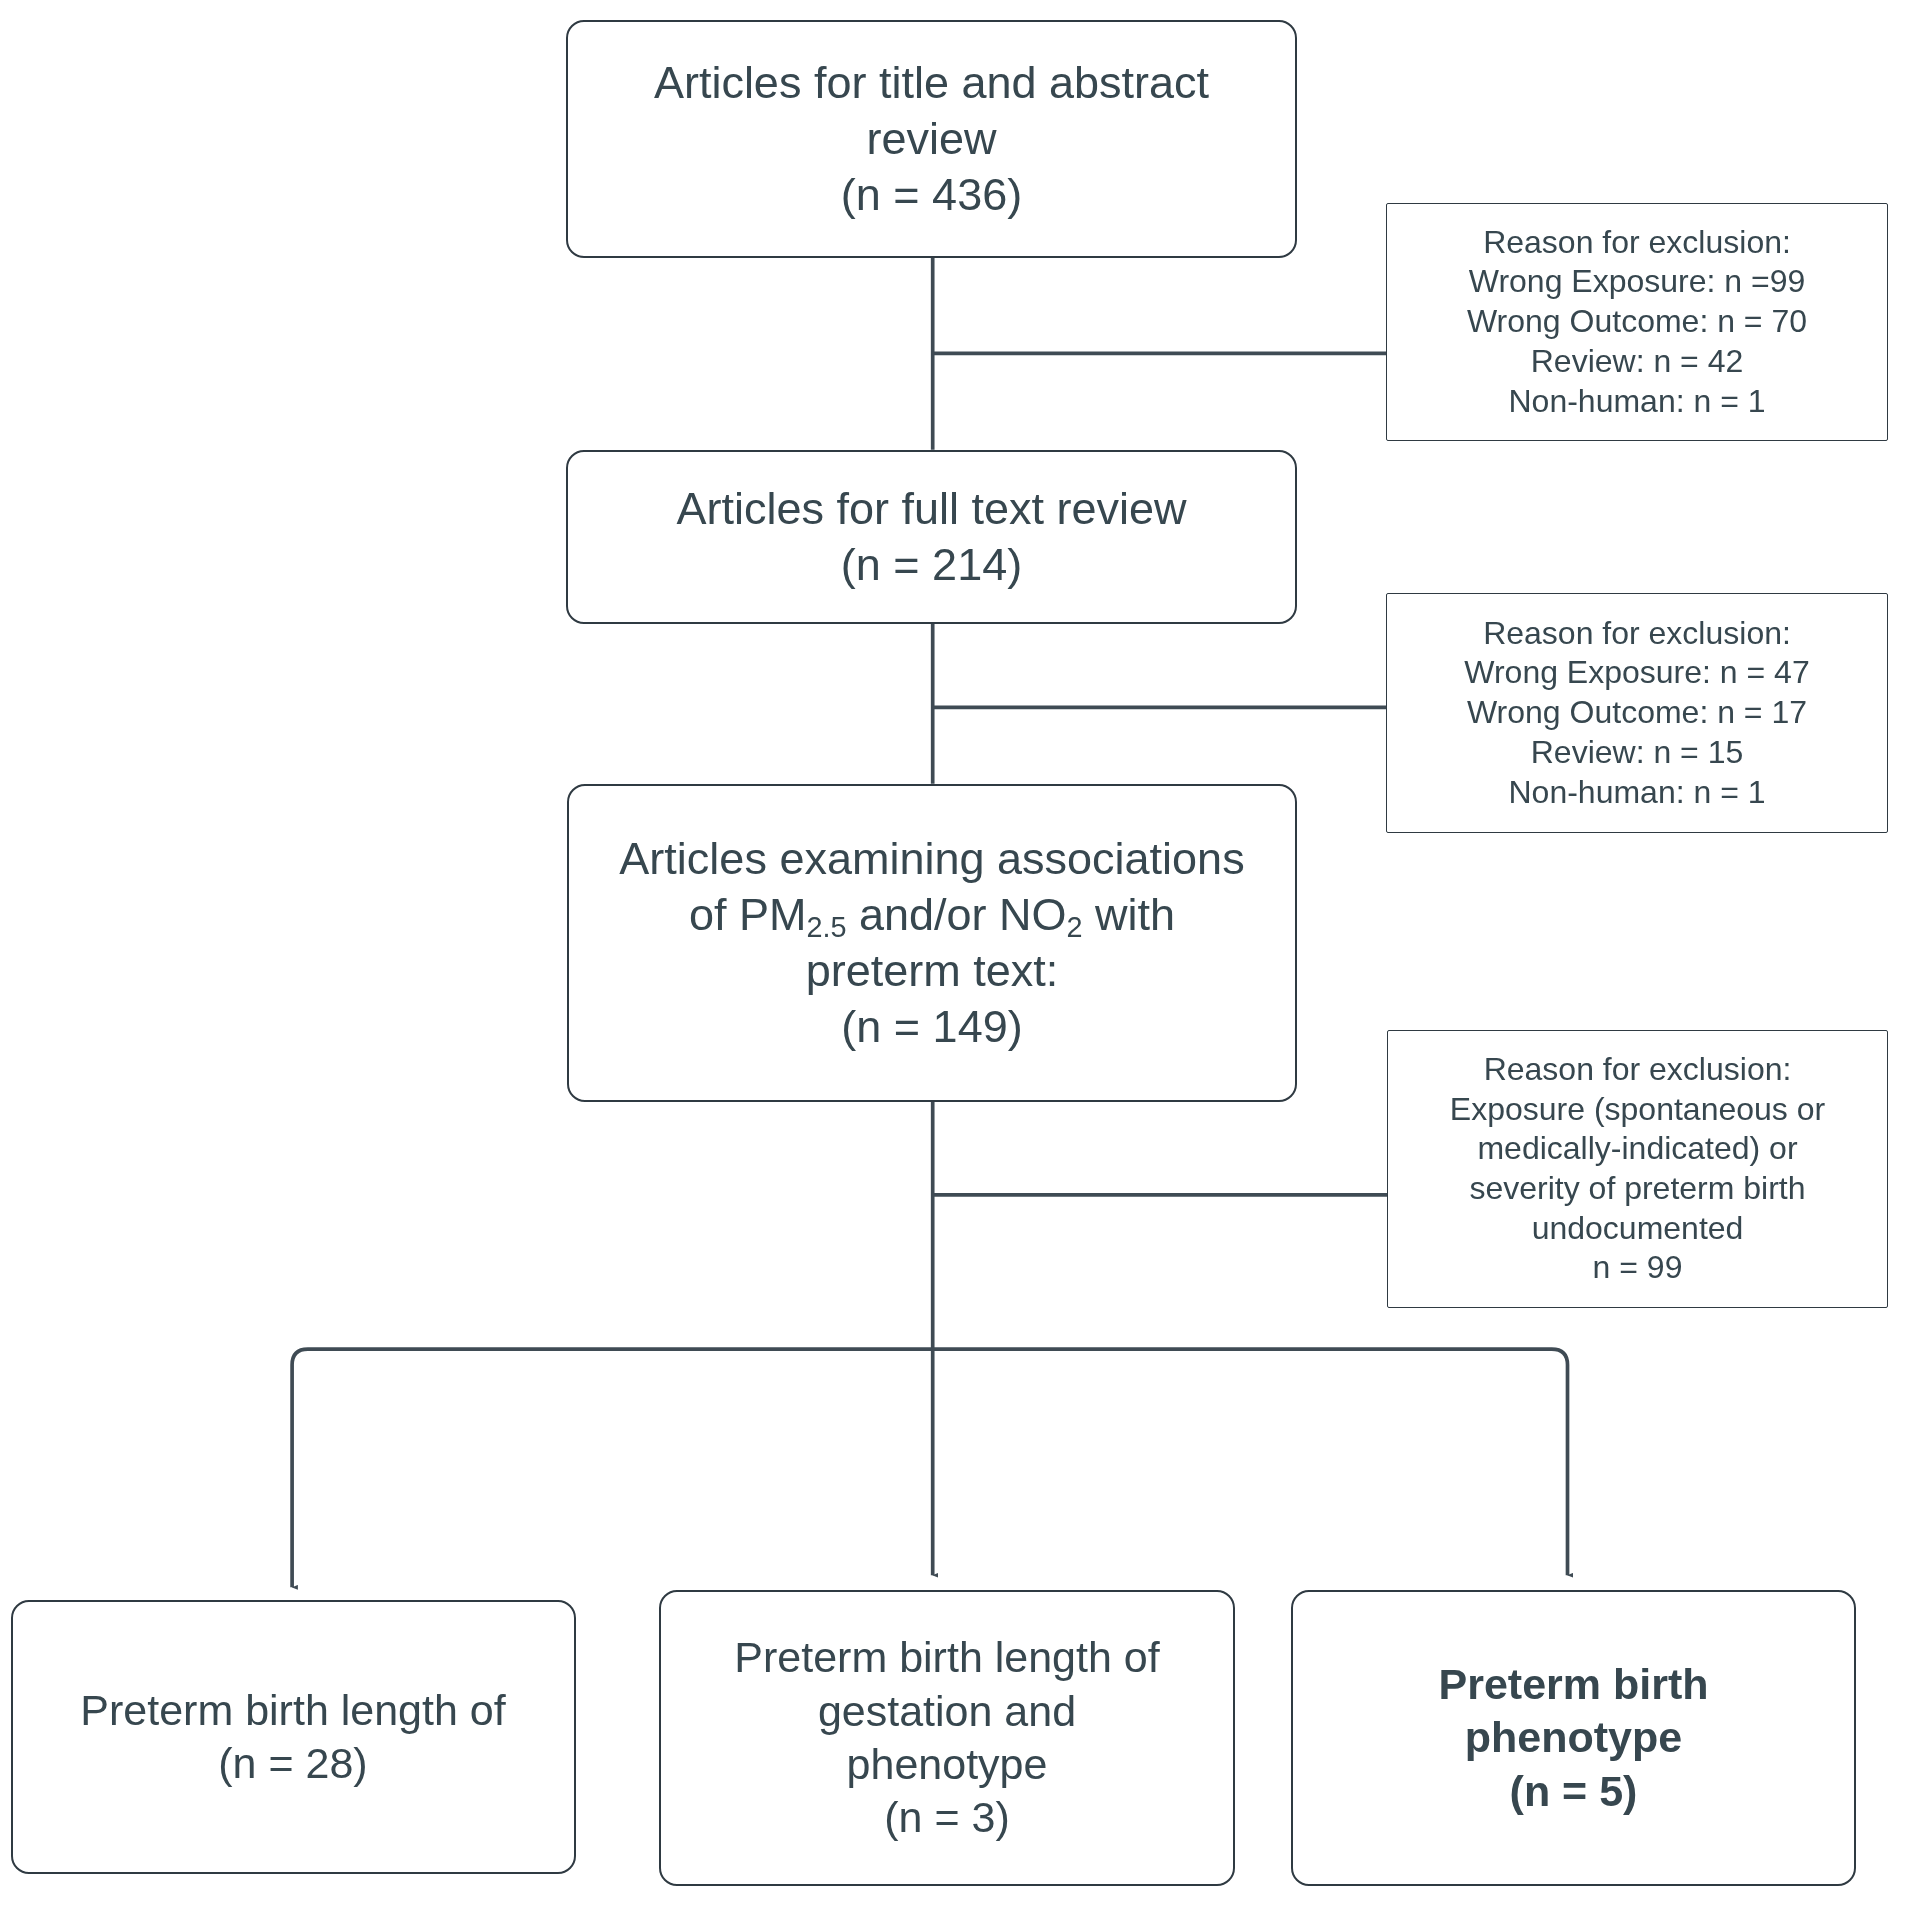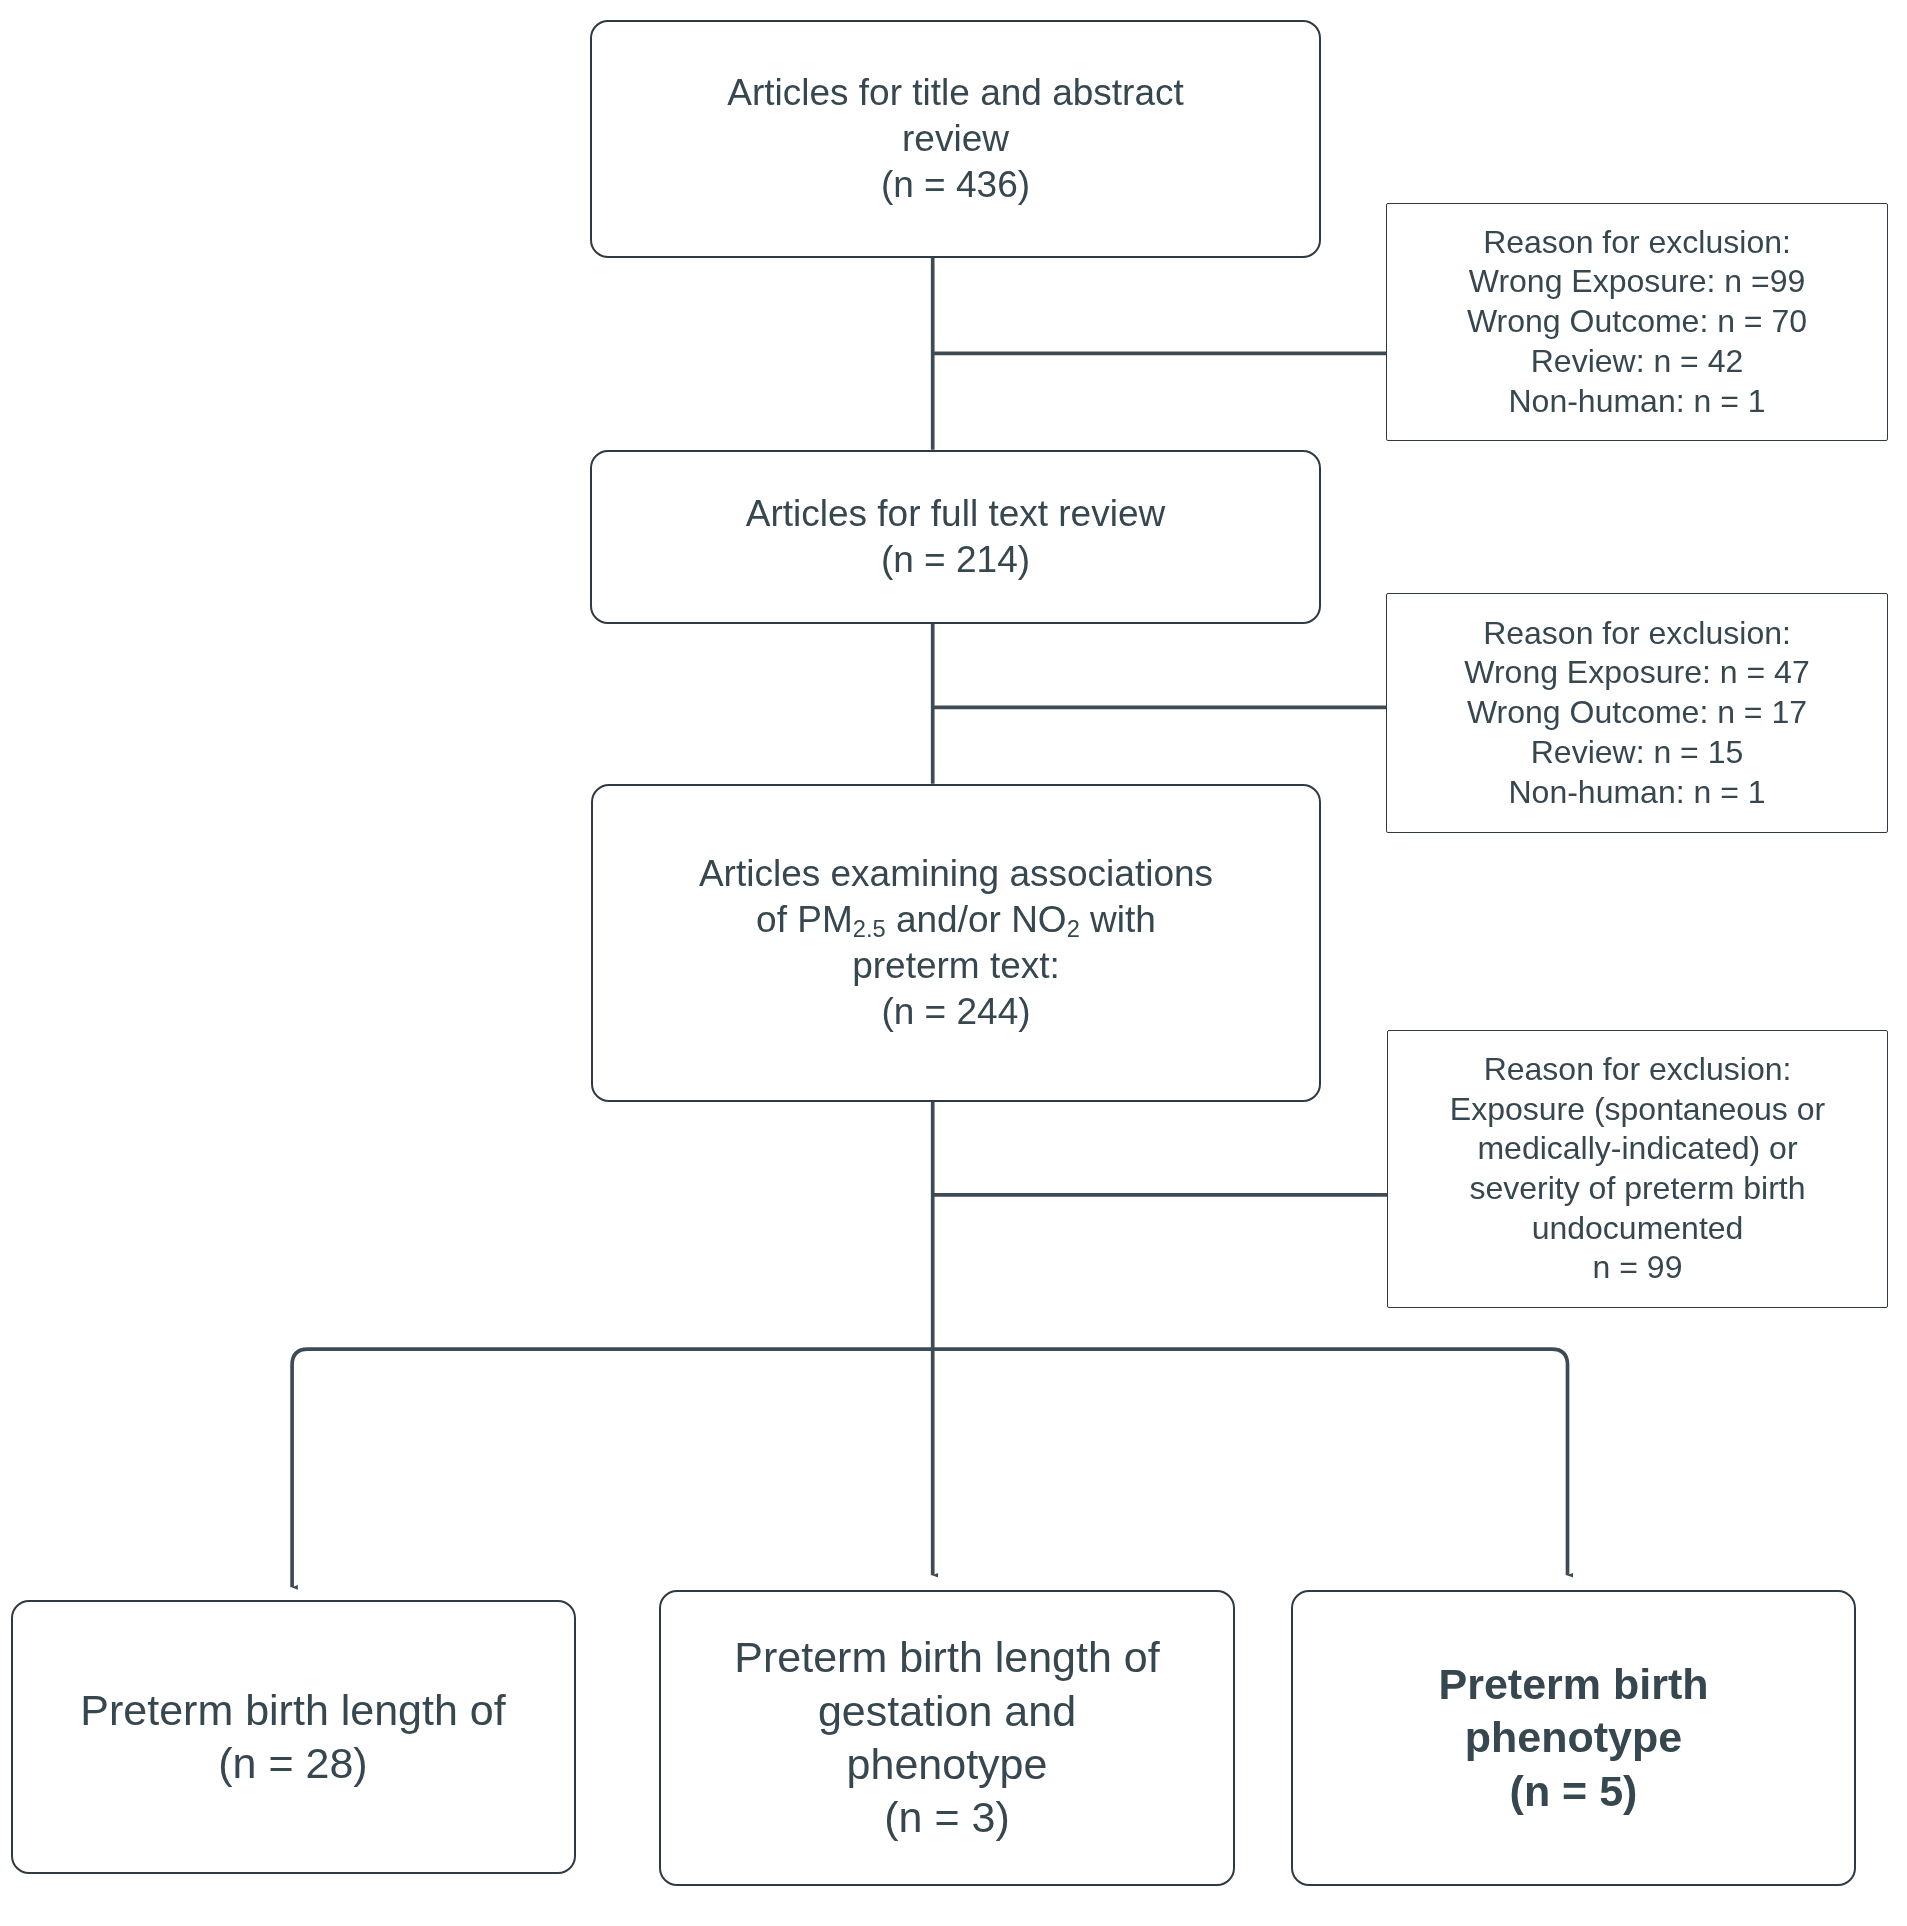--- a/index.html
+++ b/index.html
@@ -14,21 +14,21 @@
     background:#ffffff;
     display:flex;
     align-items:center;
     justify-content:center;
     text-align:center;
     color:#37474f;
     line-height:1.24;
     padding:5.3px 13.7px;
   }
   .node .txt{width:100%;}
-  .main-node{font-size:37px;margin-left:24px;}
+  .main-node{font-size:45px;}
   .excl-node{font-size:32px;border-width:1.6px;border-radius:2px;}
   .leaf-node{font-size:43px;}
   .ln{display:block;}
   sub{font-size:0.64em;vertical-align:baseline;position:relative;top:0.22em;}
 </style>
 </head>
 <body>
 
 <div id="stage">
 
@@ -69,21 +69,21 @@
       <span class="ln">Articles for full text review</span>
       <span class="ln">(n = 214)</span>
     </div>
   </div>
 
   <div class="node main-node" style="left:567px; top:784px; width:730px; height:318px;">
     <div class="txt">
       <span class="ln">Articles examining associations</span>
       <span class="ln"><span>of PM</span><sub>2.5</sub><span> and/or NO</span><sub>2</sub><span> with</span></span>
       <span class="ln">preterm text:</span>
-      <span class="ln">(n = 244)</span>
+      <span class="ln">(n = 149)</span>
     </div>
   </div>
 
   <div class="node excl-node" style="left:1386px; top:203px; width:502px; height:238px;">
     <div class="txt">
       <span class="ln">Reason for exclusion:</span>
       <span class="ln">Wrong Exposure: n =99</span>
       <span class="ln">Wrong Outcome: n = 70</span>
       <span class="ln">Review: n = 42</span>
       <span class="ln">Non-human: n = 1</span>

